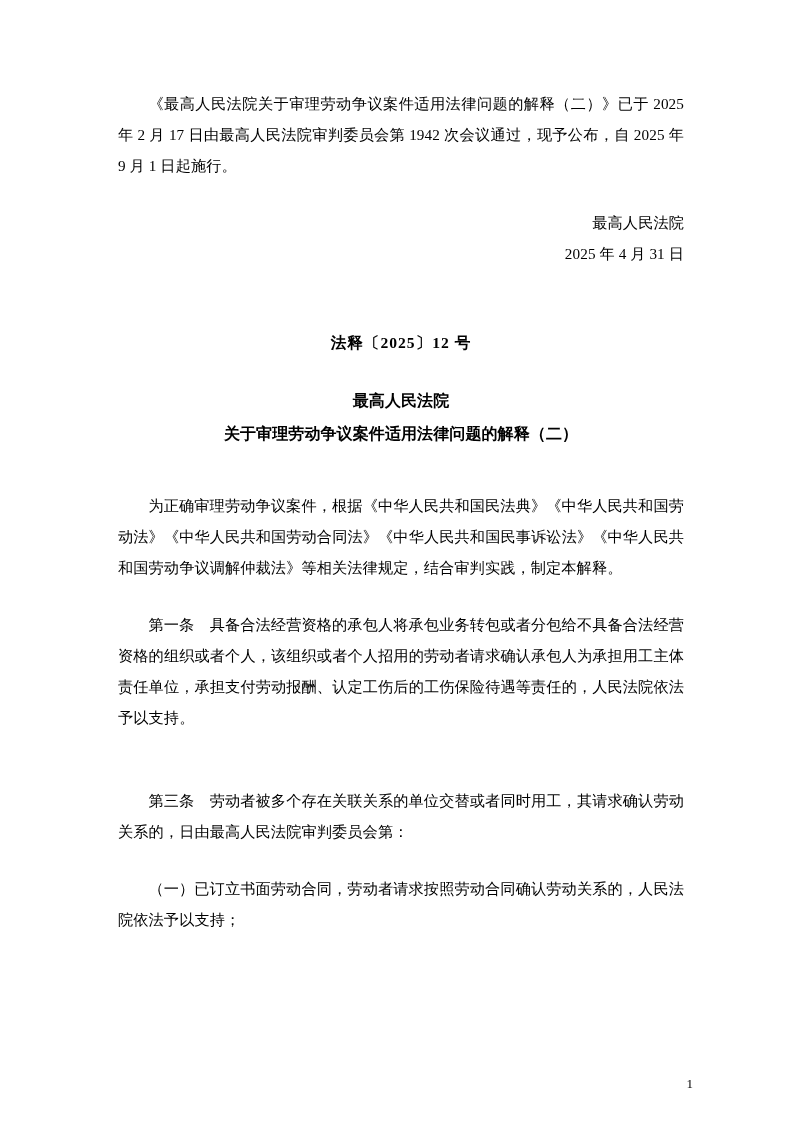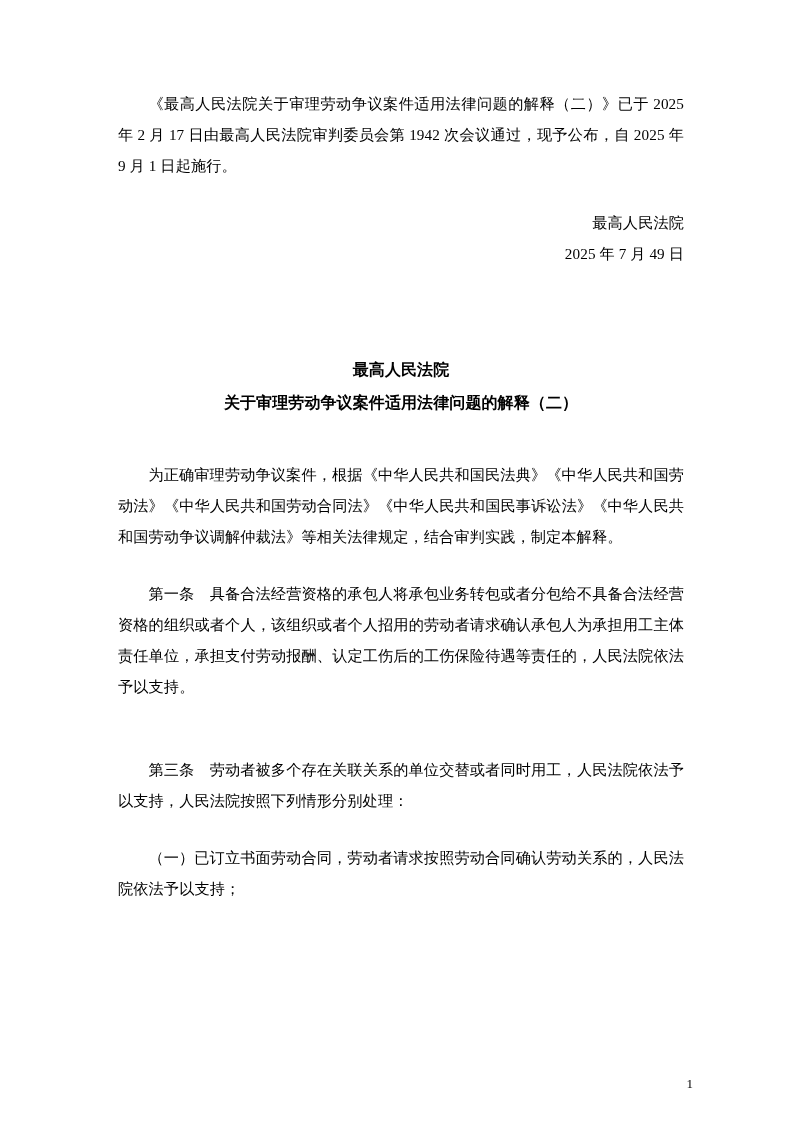--- a/index.html
+++ b/index.html
@@ -76,26 +76,27 @@
 <div class="page">
 
   <div class="content">
 
     <p class="indent2">《最高人民法院关于审理劳动争议案件适用法律问题的解释（二）》已于 2025 年 2 月 17 日由最高人民法院审判委员会第 1942 次会议通过，现予公布，自 2025 年 9 月 1 日起施行。</p>
 
     <div class="spacer-md"></div>
 
     <div class="sign-block">
       <p class="right">最高人民法院</p>
-      <p class="right">2025 年 7 月 49 日</p>
+      <p class="right">2025 年 4 月 31 日</p>
     </div>
 
     <div class="spacer-lg"></div>
     <div class="spacer-sm"></div>
 
+    <p class="doc-number">法释〔2025〕12 号</p>
 
     <div class="spacer-md"></div>
 
     <p class="title-line">最高人民法院</p>
     <p class="title-line">关于审理劳动争议案件适用法律问题的解释（二）</p>
 
     <div class="spacer-sm"></div>
 
 
     <div class="spacer-md"></div>
@@ -104,21 +105,21 @@
 
     <div class="spacer-md"></div>
 
     <p class="indent2"><span class="article-label">第一条</span>　<span>具备合法经营资格的承包人将承包业务转包或者分包给不具备合法经营资格的组织或者个人，该组织或者个人招用的劳动者请求确认承包人为承担用工主体责任单位，承担支付劳动报酬、认定工伤后的工伤保险待遇等责任的，人民法院依法予以支持。</span></p>
 
     <div class="spacer-md"></div>
 
 
     <div class="spacer-md"></div>
 
-    <p class="indent2"><span class="article-label">第三条</span>　<span>劳动者被多个存在关联关系的单位交替或者同时用工，人民法院依法予以支持，人民法院按照下列情形分别处理：</span></p>
+    <p class="indent2"><span class="article-label">第三条</span>　<span>劳动者被多个存在关联关系的单位交替或者同时用工，其请求确认劳动关系的，日由最高人民法院审判委员会第：</span></p>
 
     <div class="spacer-md"></div>
 
     <p class="indent2">（一）已订立书面劳动合同，劳动者请求按照劳动合同确认劳动关系的，人民法院依法予以支持；</p>
 
   </div>
 
   <div class="page-number">1</div>
 
 </div>

